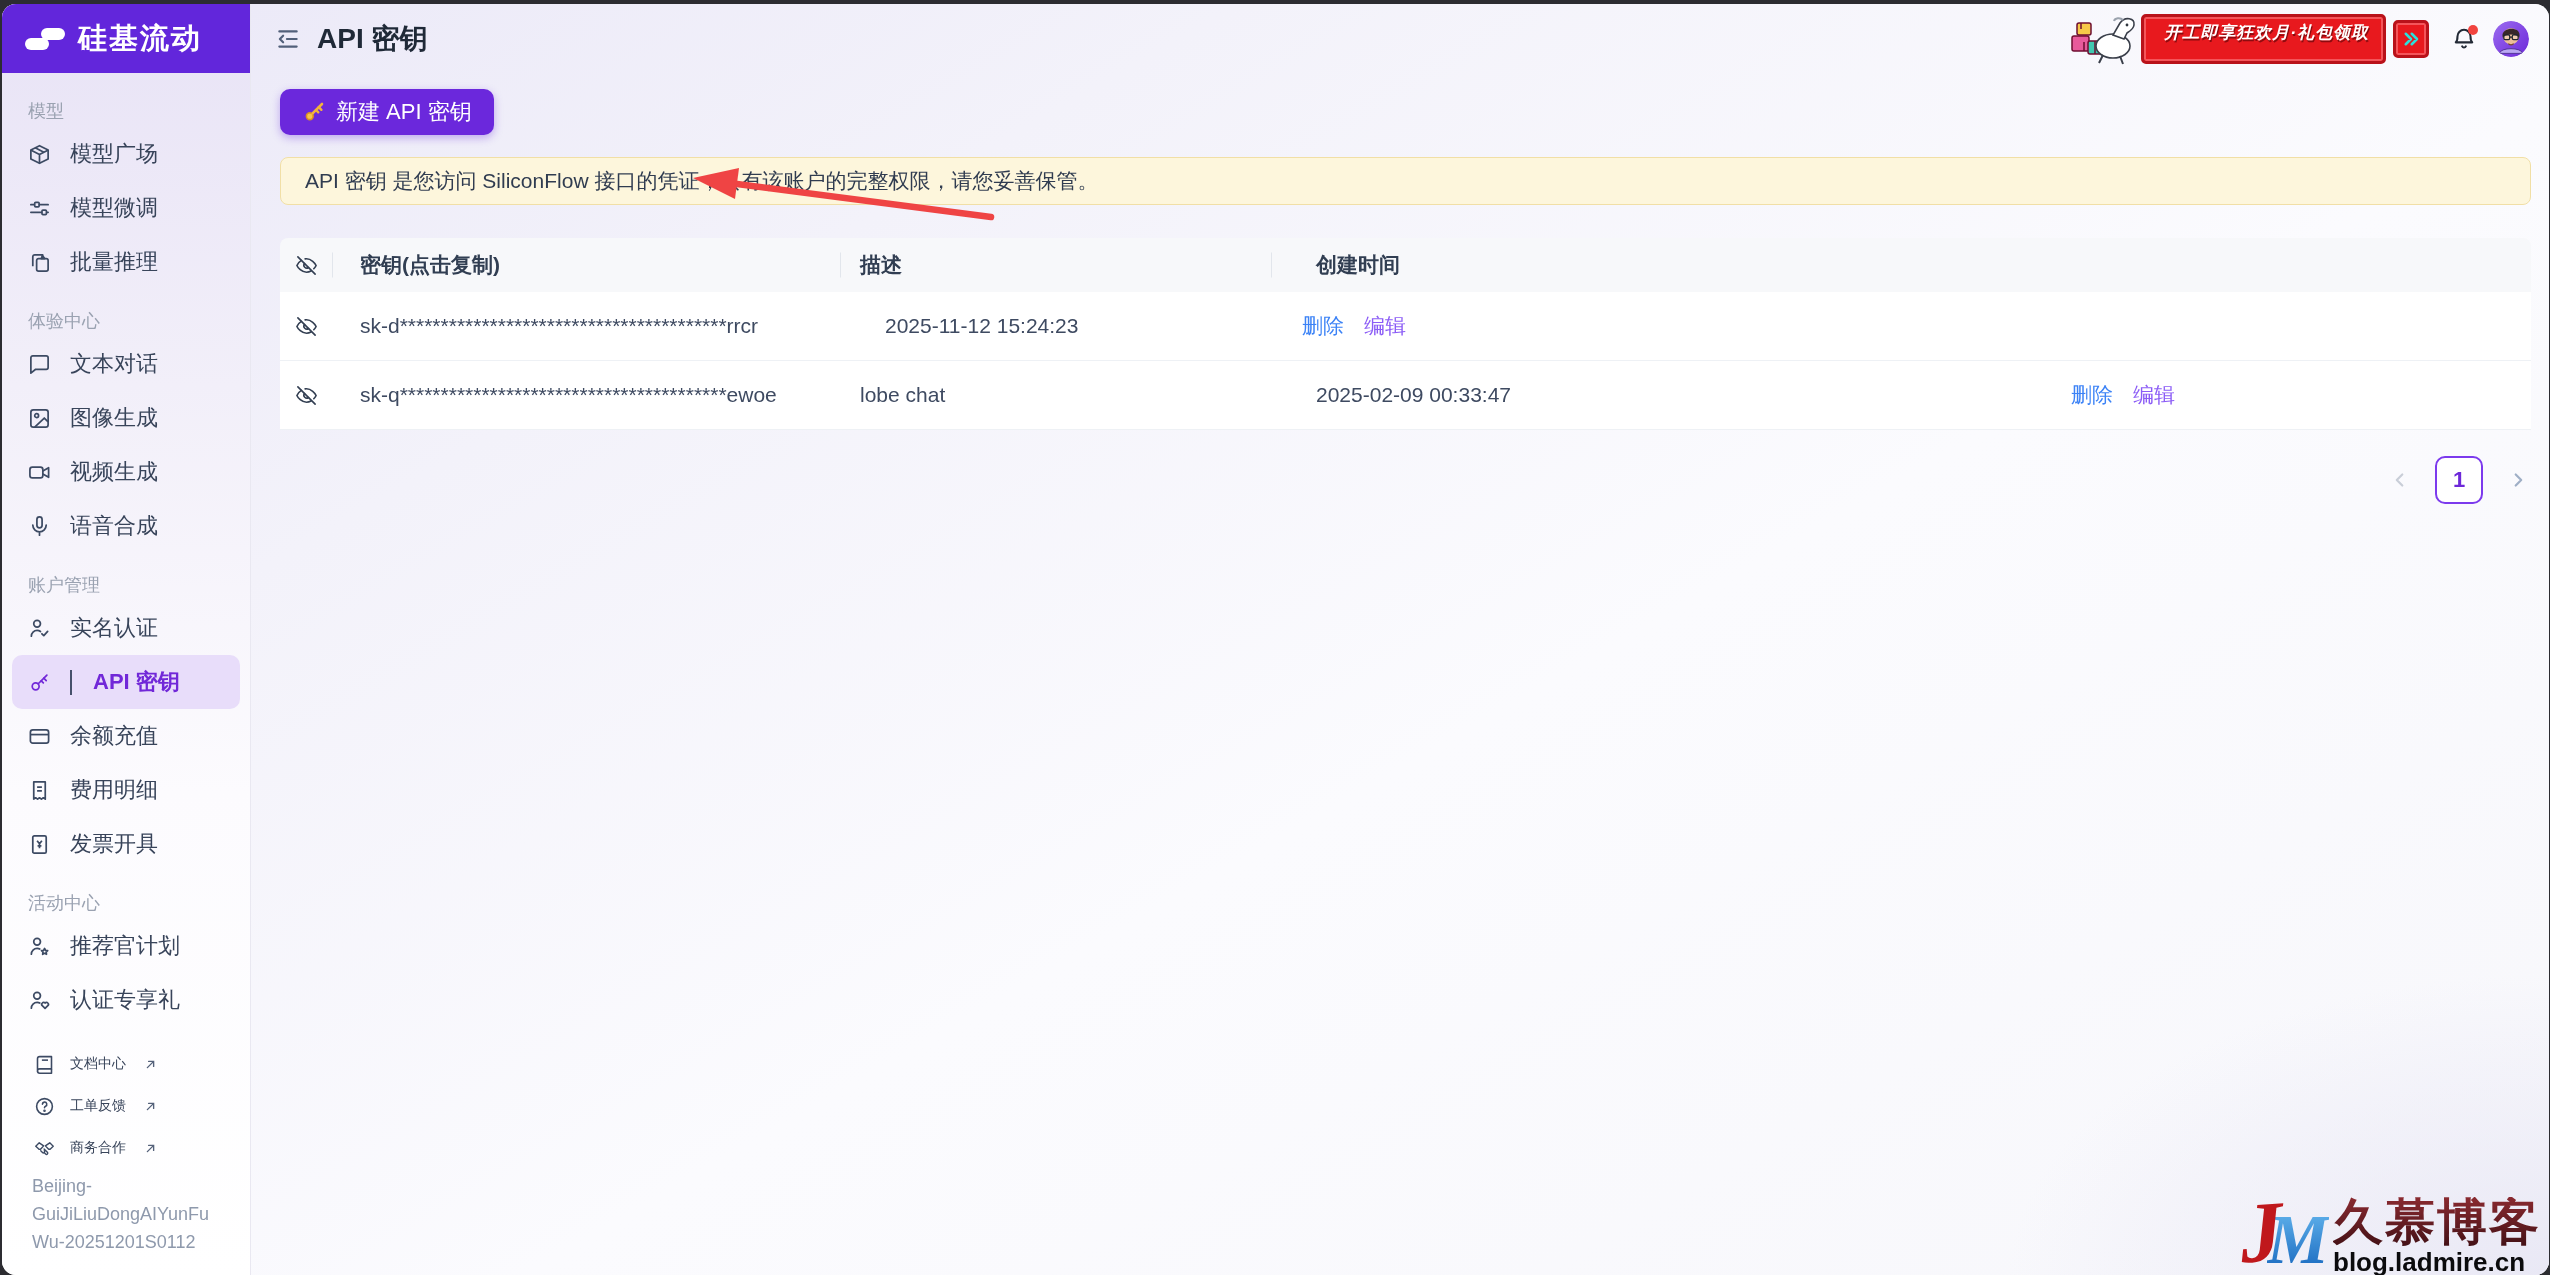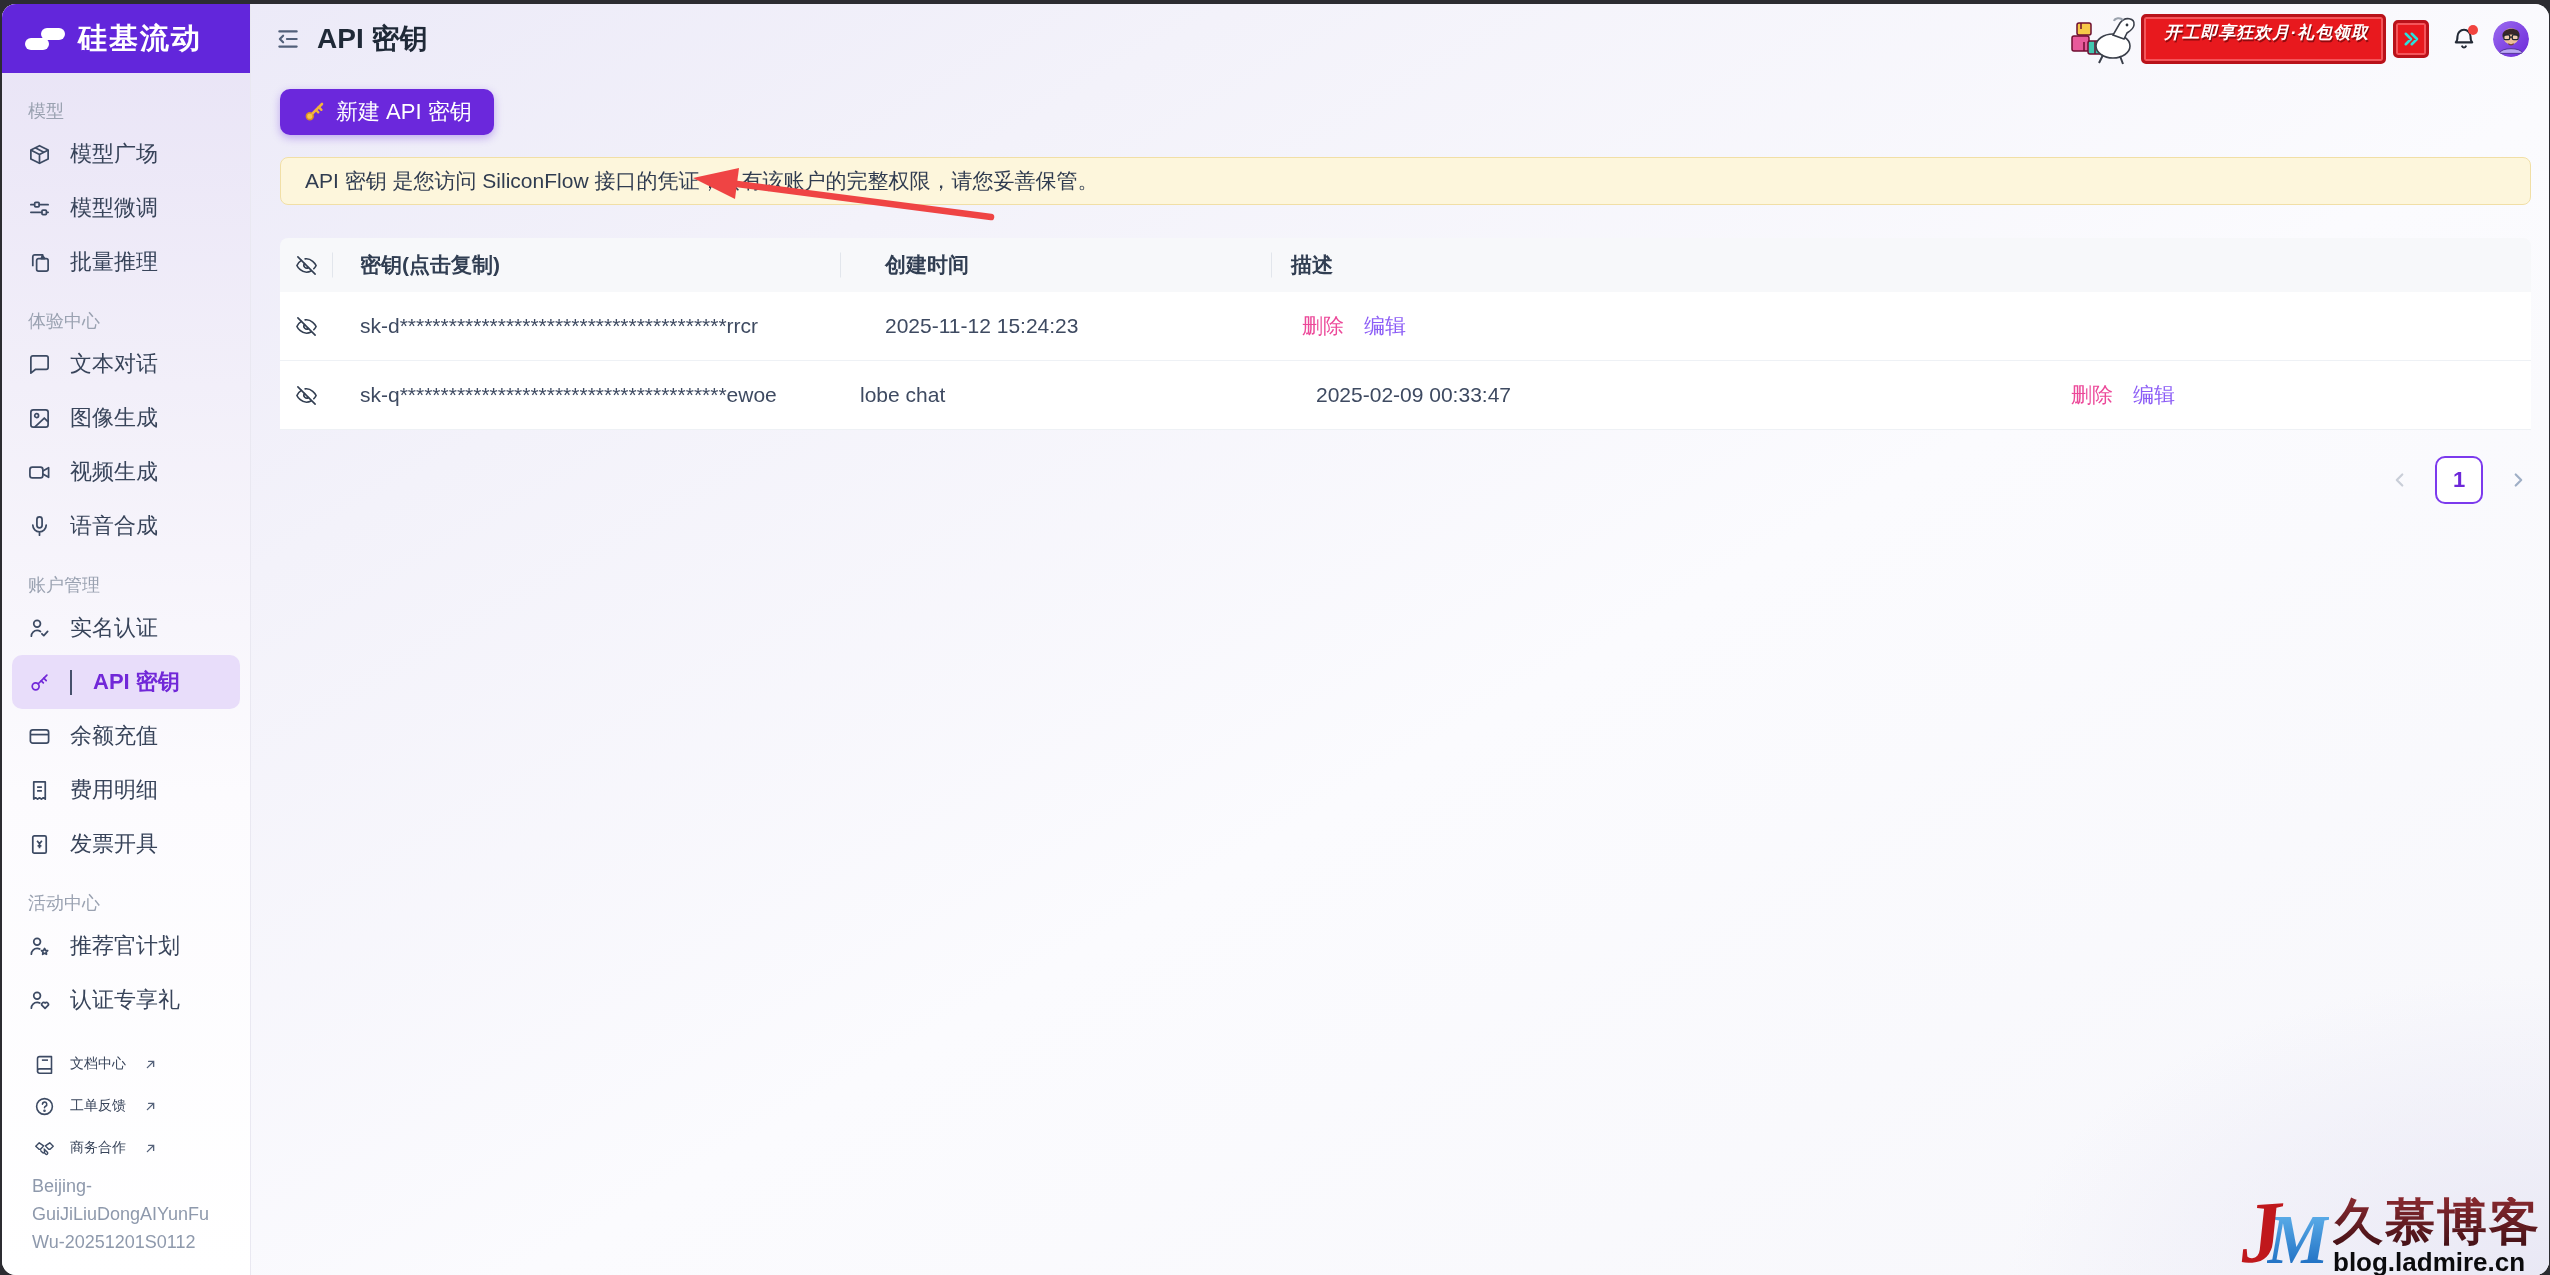--- a/index.html
+++ b/index.html
@@ -64,21 +64,21 @@
   .c1{justify-content:center;}
   .c2{padding-left:28px;}
   .c3{padding-left:20px;}
   .c4{padding-left:45px;}
   .c5{padding-left:31px;}
   .t-head .c2::before,.t-head .c3::before,.t-head .c4::before,.t-head .c5::before{
     content:"";position:absolute;left:0;top:50%;transform:translateY(-50%);width:1px;height:25px;background:#e2e6ec;}
   .eye{width:23px;height:23px;color:#333f52;cursor:pointer;}
   .keytext{letter-spacing:0;}
   .ops{display:flex;gap:20px;font-size:21px;}
-  .op-del{color:#ec4899;cursor:pointer;}
+  .op-del{color:#3b82f6;cursor:pointer;}
   .op-edit{color:#8b5cf6;cursor:pointer;}
   .pager{margin-top:26px;display:flex;justify-content:flex-end;align-items:center;gap:24px;padding-right:2px;}
   .pg-prev,.pg-next{width:22px;height:22px;cursor:pointer;}
   .pg-prev{color:#c9ced8;}
   .pg-next{color:#9fafc6;}
   .pg-page{width:44px;height:44px;border:2px solid #7c3aed;border-radius:10px;background:#fff;color:#6d28d9;
     font-size:22px;font-weight:bold;display:flex;align-items:center;justify-content:center;cursor:pointer;}
   
   .watermark{position:absolute;right:8px;bottom:0;display:flex;align-items:flex-end;line-height:1;}
   .wm-j{font-family:"Liberation Serif","DejaVu Serif",serif;font-style:italic;font-weight:bold;font-size:86px;
@@ -398,22 +398,22 @@
           <div class="cell c1">
             <span class="eye">
                 <svg viewBox="0 0 24 24" fill="none" stroke="currentColor" stroke-width="1.7" stroke-linecap="round" stroke-linejoin="round">
                   <path d="m3 3 18 18"></path>
                   <path d="M10.6 5.1c.5-.1.9-.1 1.4-.1 5 0 9 4.6 10 7-.4 1-1.2 2.2-2.4 3.4M6.7 6.7C4.4 8.1 2.7 10.3 2 12c1 2.4 5 7 10 7 1.7 0 3.3-.5 4.7-1.3"></path>
                   <path d="M9.9 9.9a3 3 0 0 0 4.2 4.2"></path>
                 </svg>
               </span>
           </div>
           <div class="cell c2">密钥(点击复制)</div>
+          <div class="cell c3">描述</div>
           <div class="cell c4">创建时间</div>
-          <div class="cell c3">描述</div>
         </div>
 
         <div class="t-row">
           <div class="cell c1">
             <span class="eye">
                 <svg viewBox="0 0 24 24" fill="none" stroke="currentColor" stroke-width="1.7" stroke-linecap="round" stroke-linejoin="round">
                   <path d="m3 3 18 18"></path>
                   <path d="M10.6 5.1c.5-.1.9-.1 1.4-.1 5 0 9 4.6 10 7-.4 1-1.2 2.2-2.4 3.4M6.7 6.7C4.4 8.1 2.7 10.3 2 12c1 2.4 5 7 10 7 1.7 0 3.3-.5 4.7-1.3"></path>
                   <path d="M9.9 9.9a3 3 0 0 0 4.2 4.2"></path>
                 </svg>

